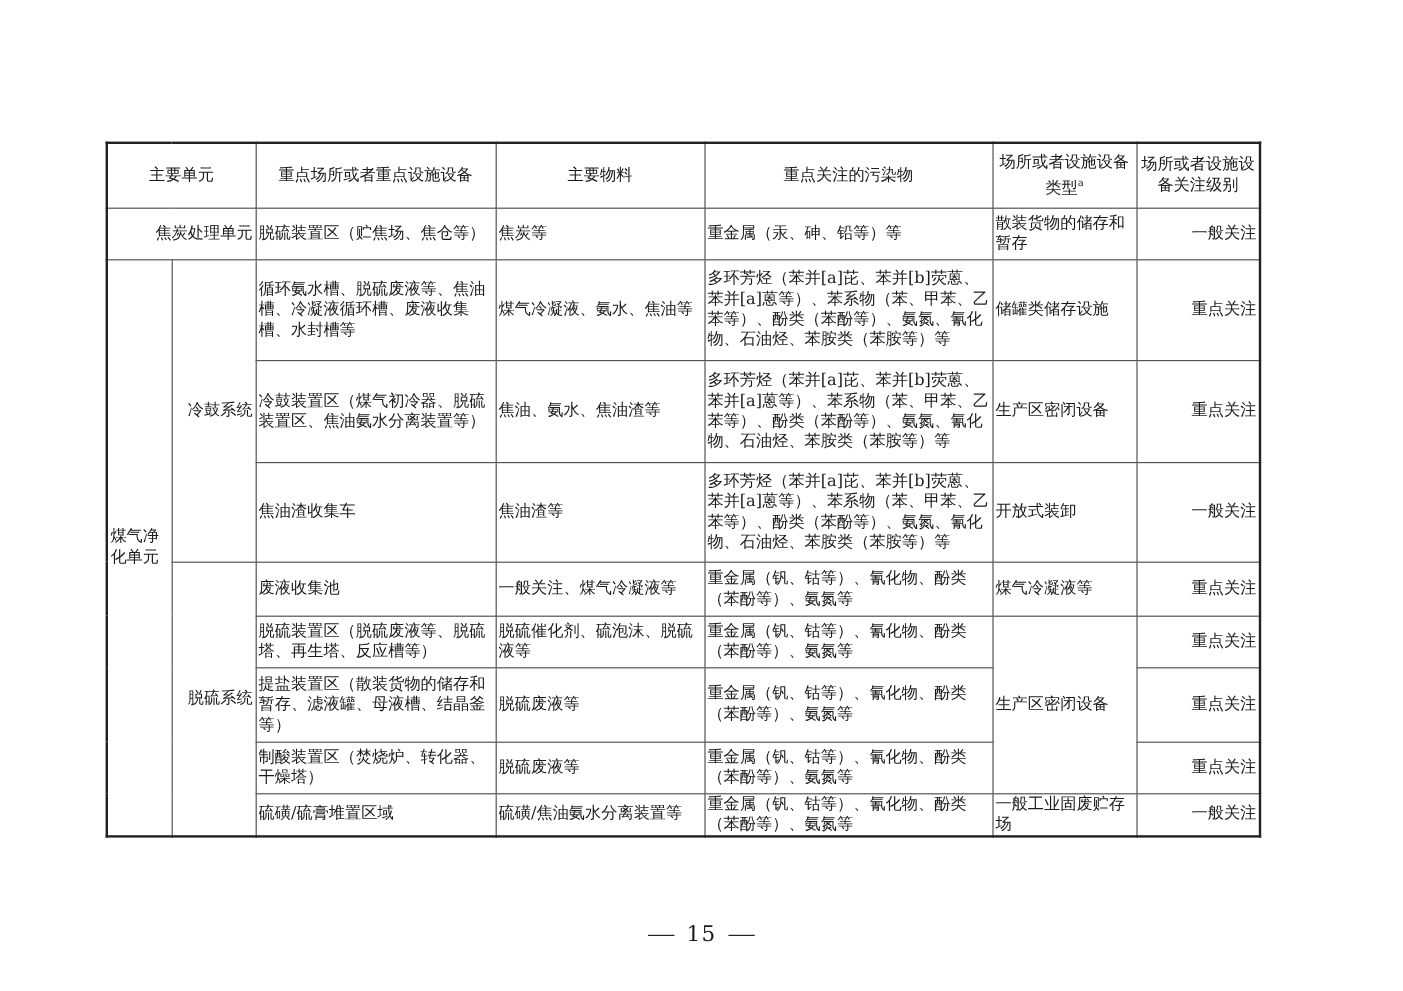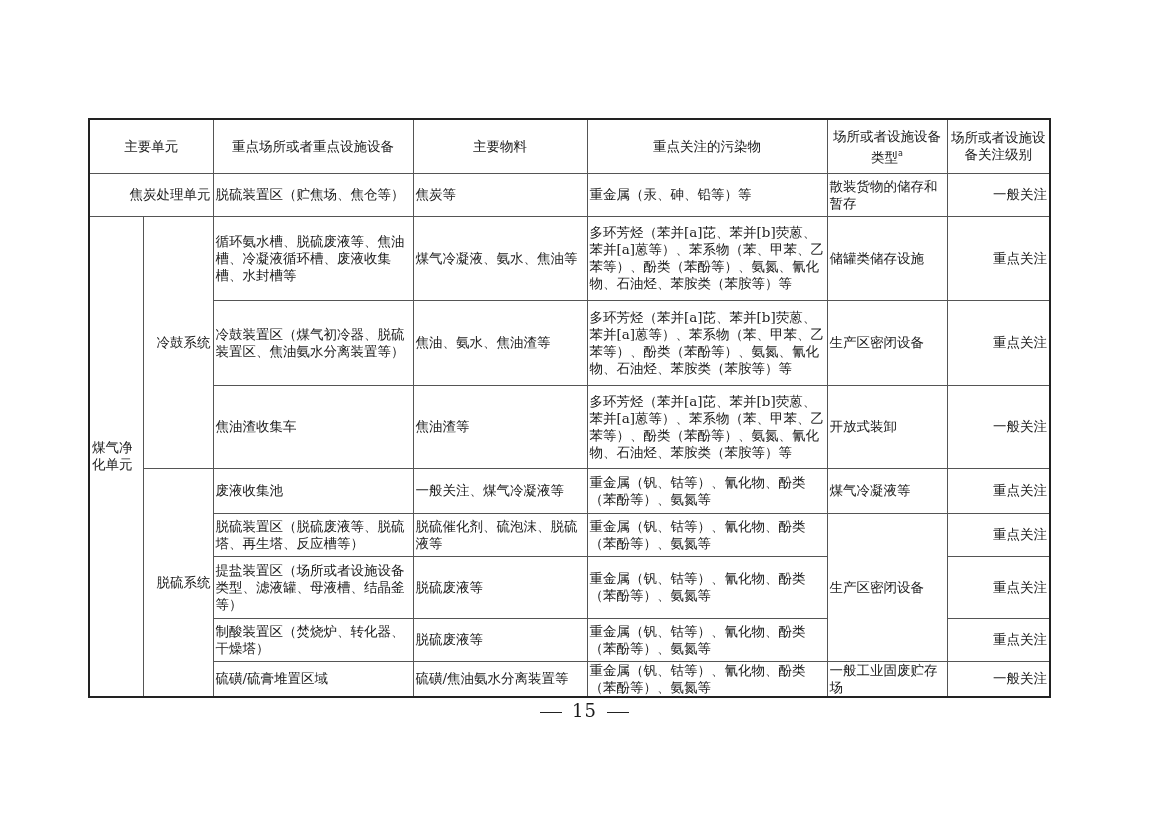--- a/index.html
+++ b/index.html
@@ -8,21 +8,21 @@
   .table-wrap { position: absolute; left: 88px; top: 118px; }
   table { border-collapse: collapse; table-layout: fixed; width: 961px;
           border: 2px solid #222; }
   td, th { border: 1px solid #555; font-size: 13.5px; line-height: 17px;
            padding: 0 2px; vertical-align: middle; word-break: break-all; }
   th { font-family: "DejaVu Sans", "Liberation Sans", sans-serif; font-weight: normal;
        text-align: center; font-size: 13.5px; }
   td.c { text-align: right; }
   td.l { text-align: left; }
   sup { font-size: 8px; }
-  .page-num { position: absolute; left: 0; width: 1169px; top: 700px; text-align: center;
+  .page-num { position: absolute; left: 0; width: 1169px; top: 768px; text-align: center;
               font-size: 18px; font-family: "DejaVu Serif", serif; letter-spacing: 1px; }
   .page-num .dash { display: inline-block; width: 22px; height: 1px; background: #222;
                     vertical-align: middle; margin: 0 10px; }
 </style>
 </head>
 <body>
 
 <div class="table-wrap">
 <table>
   <colgroup>
@@ -86,21 +86,21 @@
     <td class="c">重点关注</td>
   </tr>
   <tr style="height:43px">
     <td class="l">脱硫装置区（脱硫废液等、脱硫塔、再生塔、反应槽等）</td>
     <td class="l">脱硫催化剂、硫泡沫、脱硫液等</td>
     <td class="l">重金属（钒、钴等）、氰化物、酚类（苯酚等）、氨氮等</td>
     <td rowspan="3" class="l">生产区密闭设备</td>
     <td class="c">重点关注</td>
   </tr>
   <tr style="height:62px">
-    <td class="l">提盐装置区（场所或者设施设备类型、滤液罐、母液槽、结晶釜等）</td>
+    <td class="l">提盐装置区（散装货物的储存和暂存、滤液罐、母液槽、结晶釜等）</td>
     <td class="l">脱硫废液等</td>
     <td class="l">重金属（钒、钴等）、氰化物、酚类（苯酚等）、氨氮等</td>
     <td class="c">重点关注</td>
   </tr>
   <tr style="height:43px">
     <td class="l">制酸装置区（焚烧炉、转化器、干燥塔）</td>
     <td class="l">脱硫废液等</td>
     <td class="l">重金属（钒、钴等）、氰化物、酚类（苯酚等）、氨氮等</td>
     <td class="c">重点关注</td>
   </tr>

